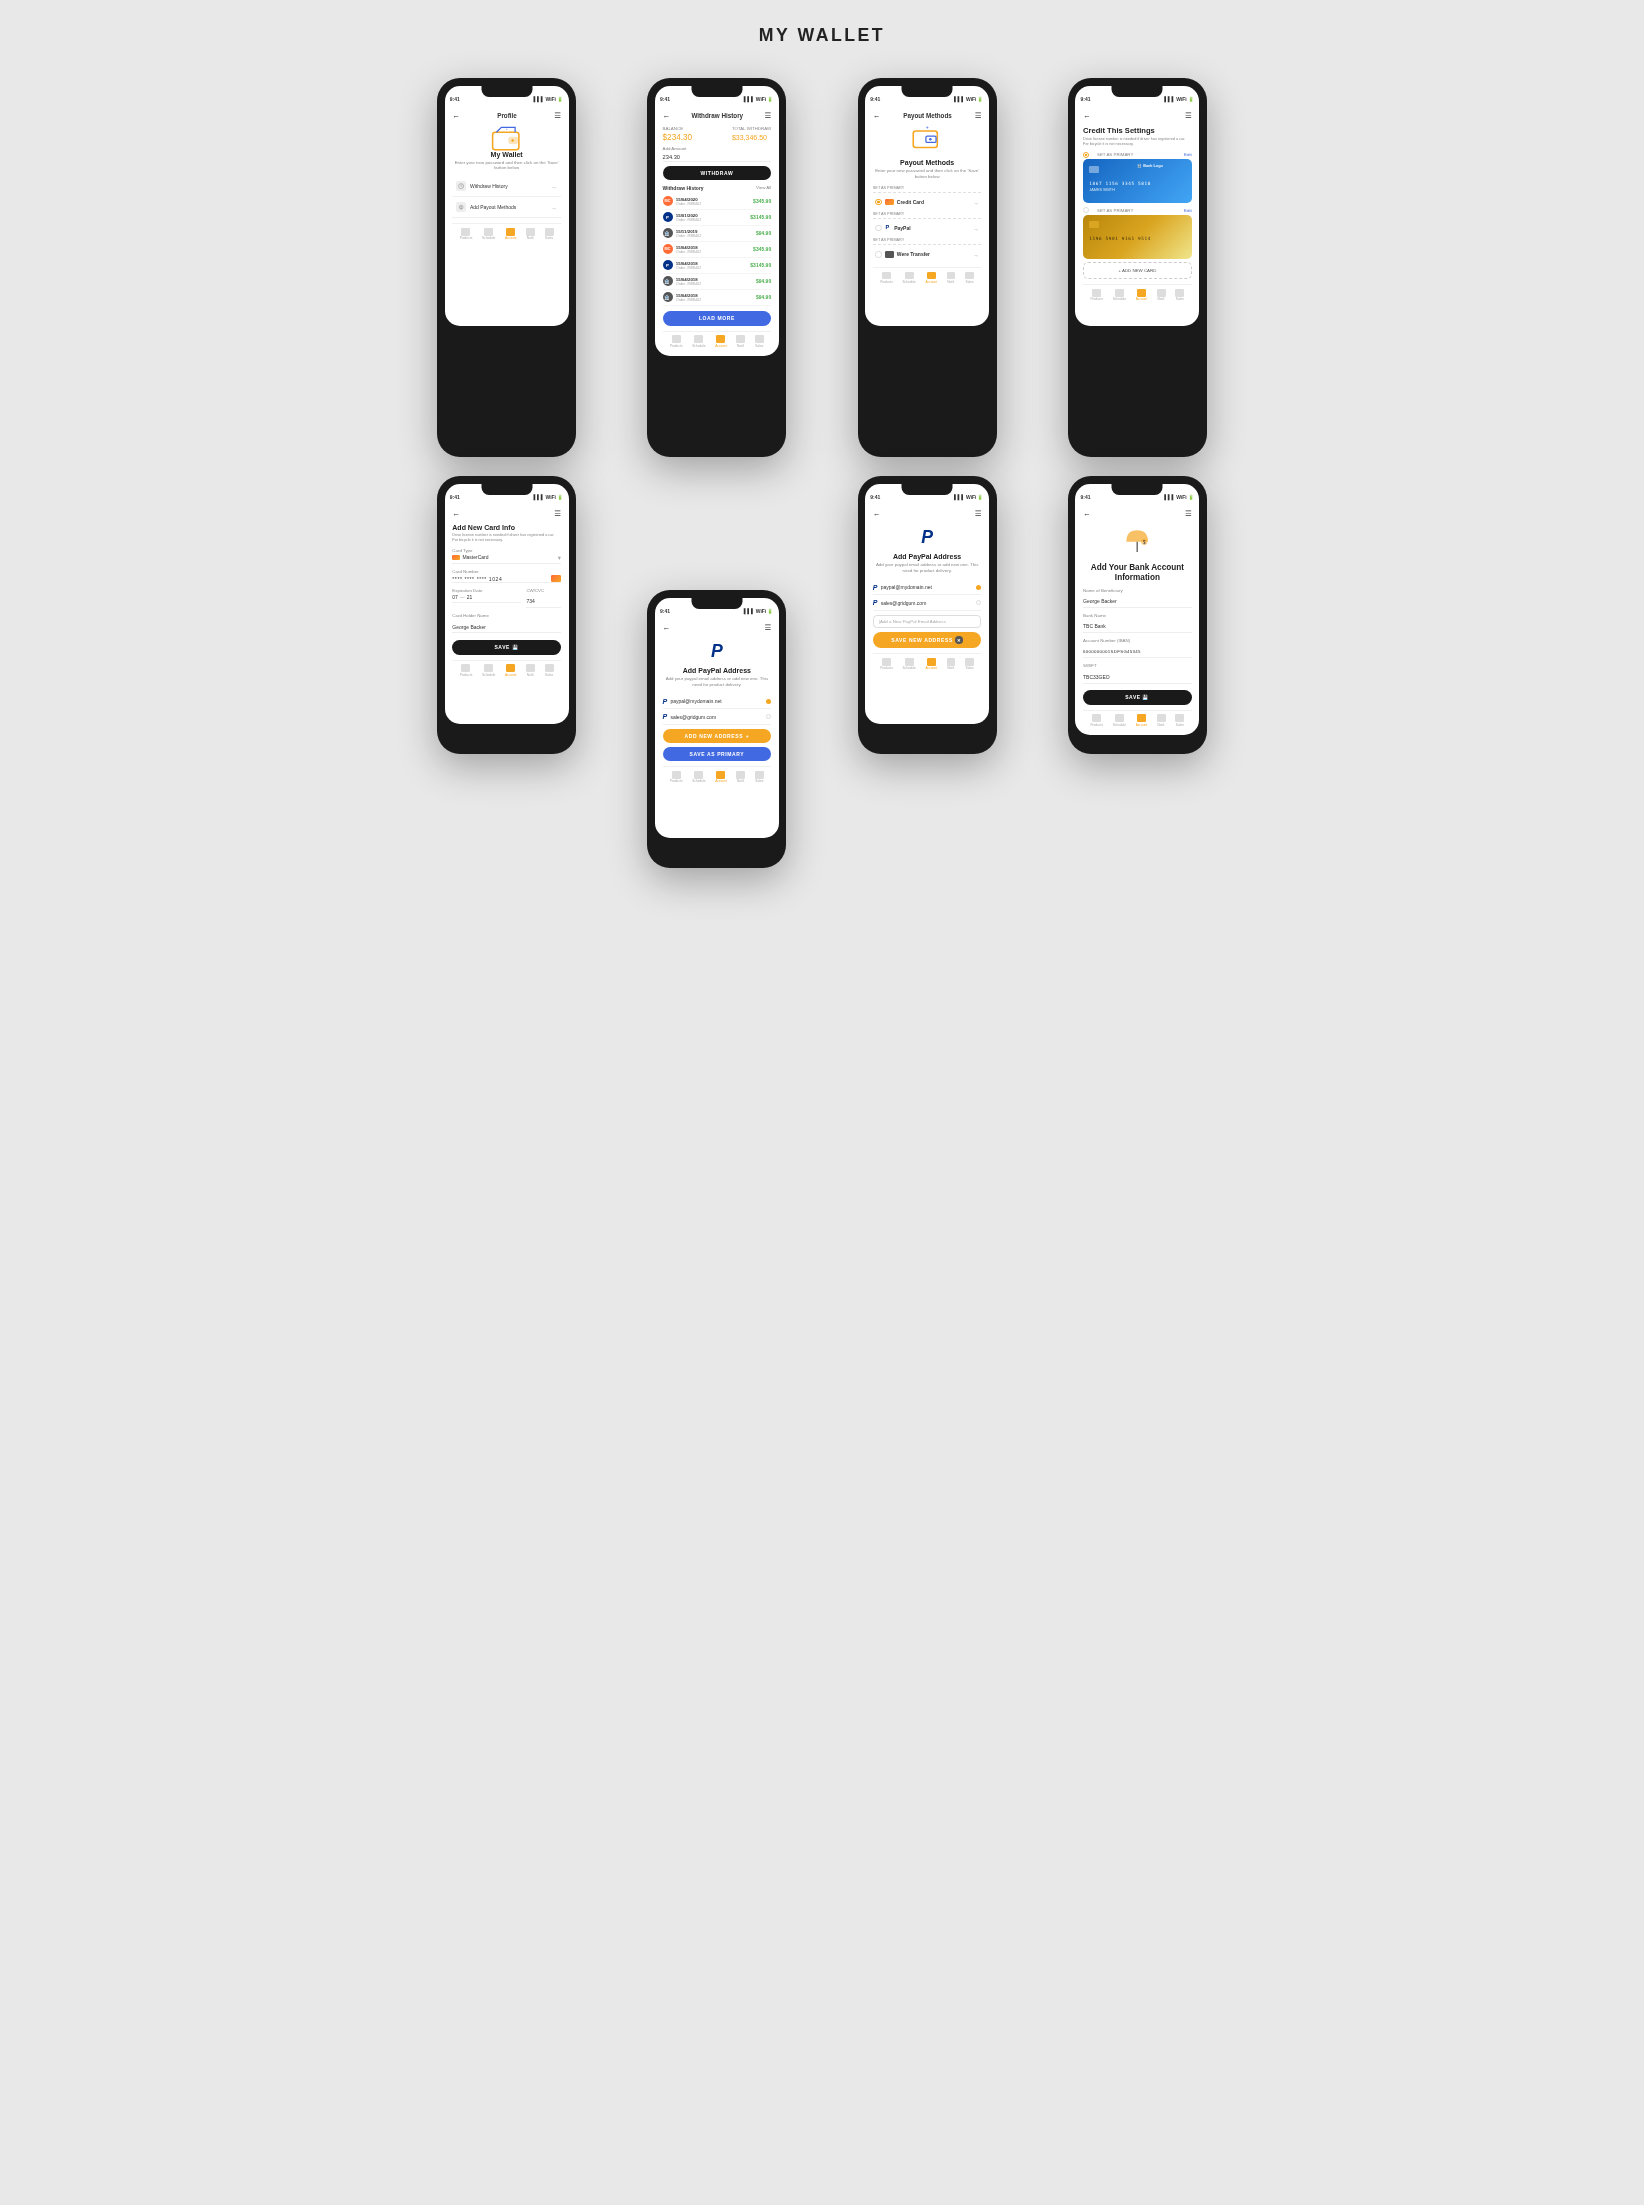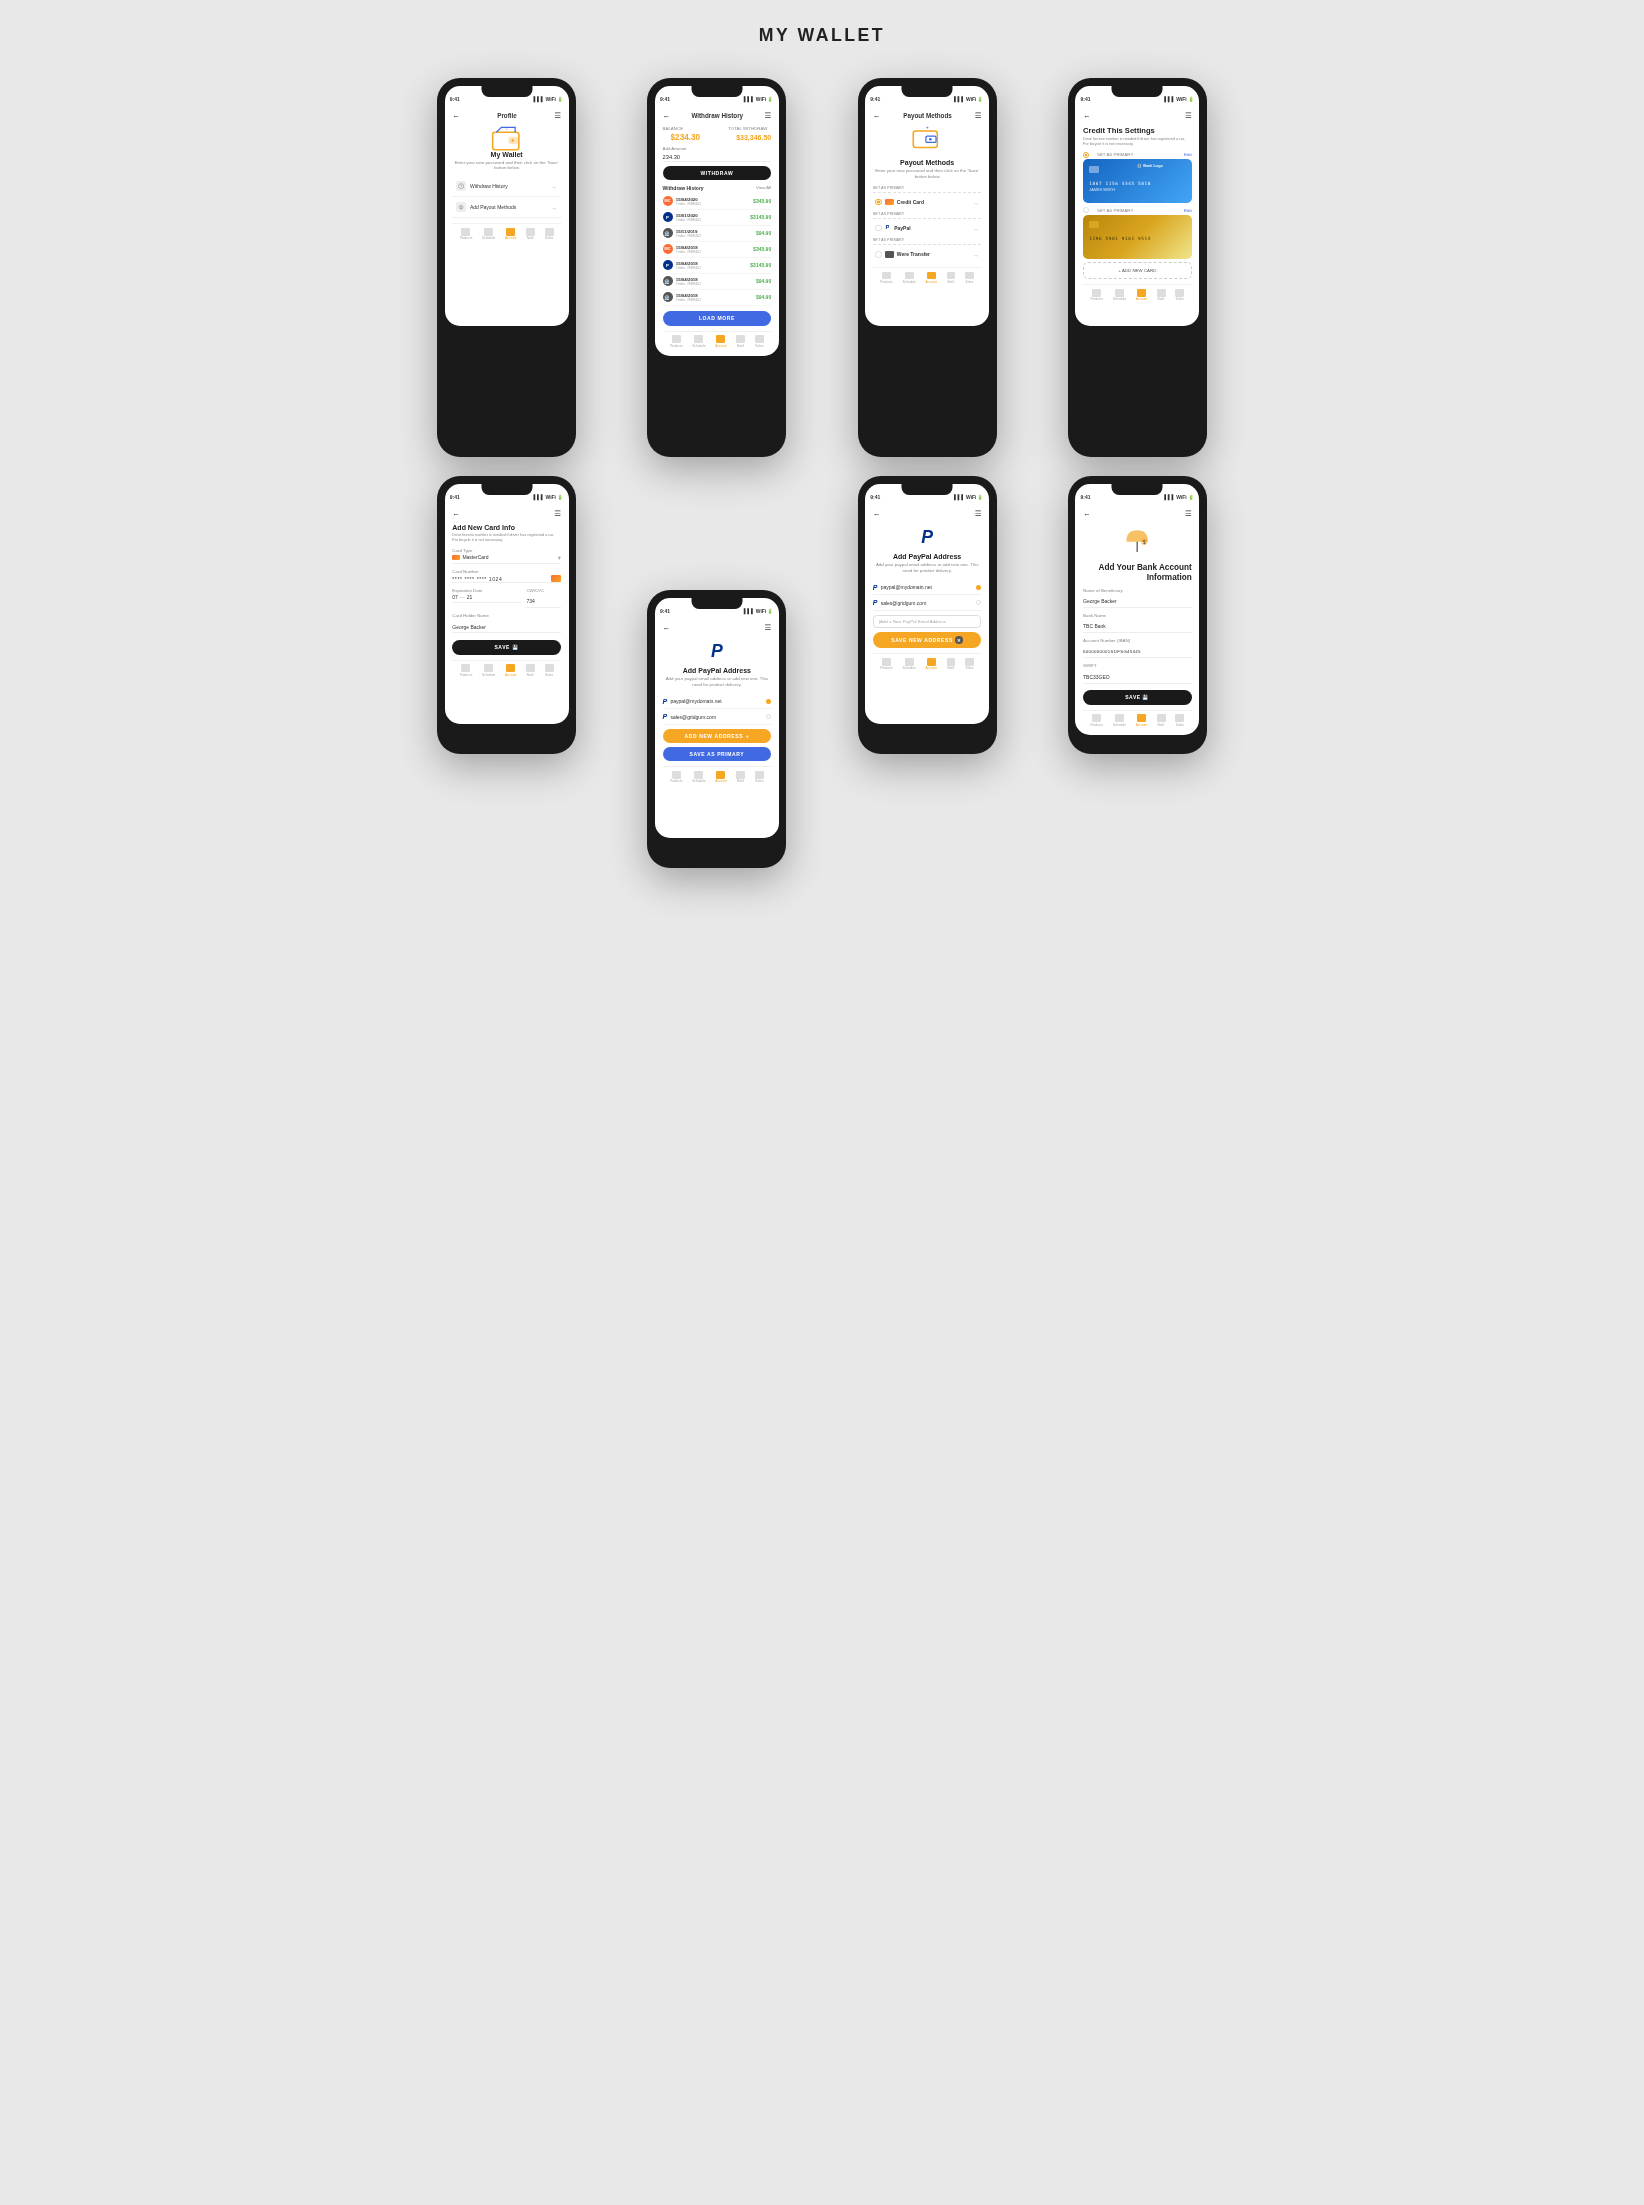--- a/index.html
+++ b/index.html
@@ -184,23 +184,22 @@
       justify-content: space-between;
       margin-bottom: 3.8px;
     }
     .balance-label {
       font-size: 4.4px;
       color: #888;
       display: block;
     }
     .balance-amount {
       font-size: 8.2px;
-      font-weight: 700;
+      font-weight: 400;
       color: #f5a623;
-      margin-left: 8px;
     }
     .add-amount-label {
       font-size: 4.4px;
       color: #888;
       margin-bottom: 1.9px;
     }
     .amount-input {
       border: none;
       border-bottom: 0.6px solid #eee;
       font-size: 5.7px;
@@ -577,21 +576,21 @@
 
     
     .bank-icon-area {
       display: flex;
       justify-content: center;
       margin: 6.3px 0 3.8px;
     }
     .bank-title {
       font-size: 8.2px;
       font-weight: 700;
-      text-align: right;
+      text-align: center;
       color: #222;
       margin-bottom: 3.8px;
       line-height: 1.3;
     }
 
     
     .phone-tall {
       min-height: 379px;
     }
 

